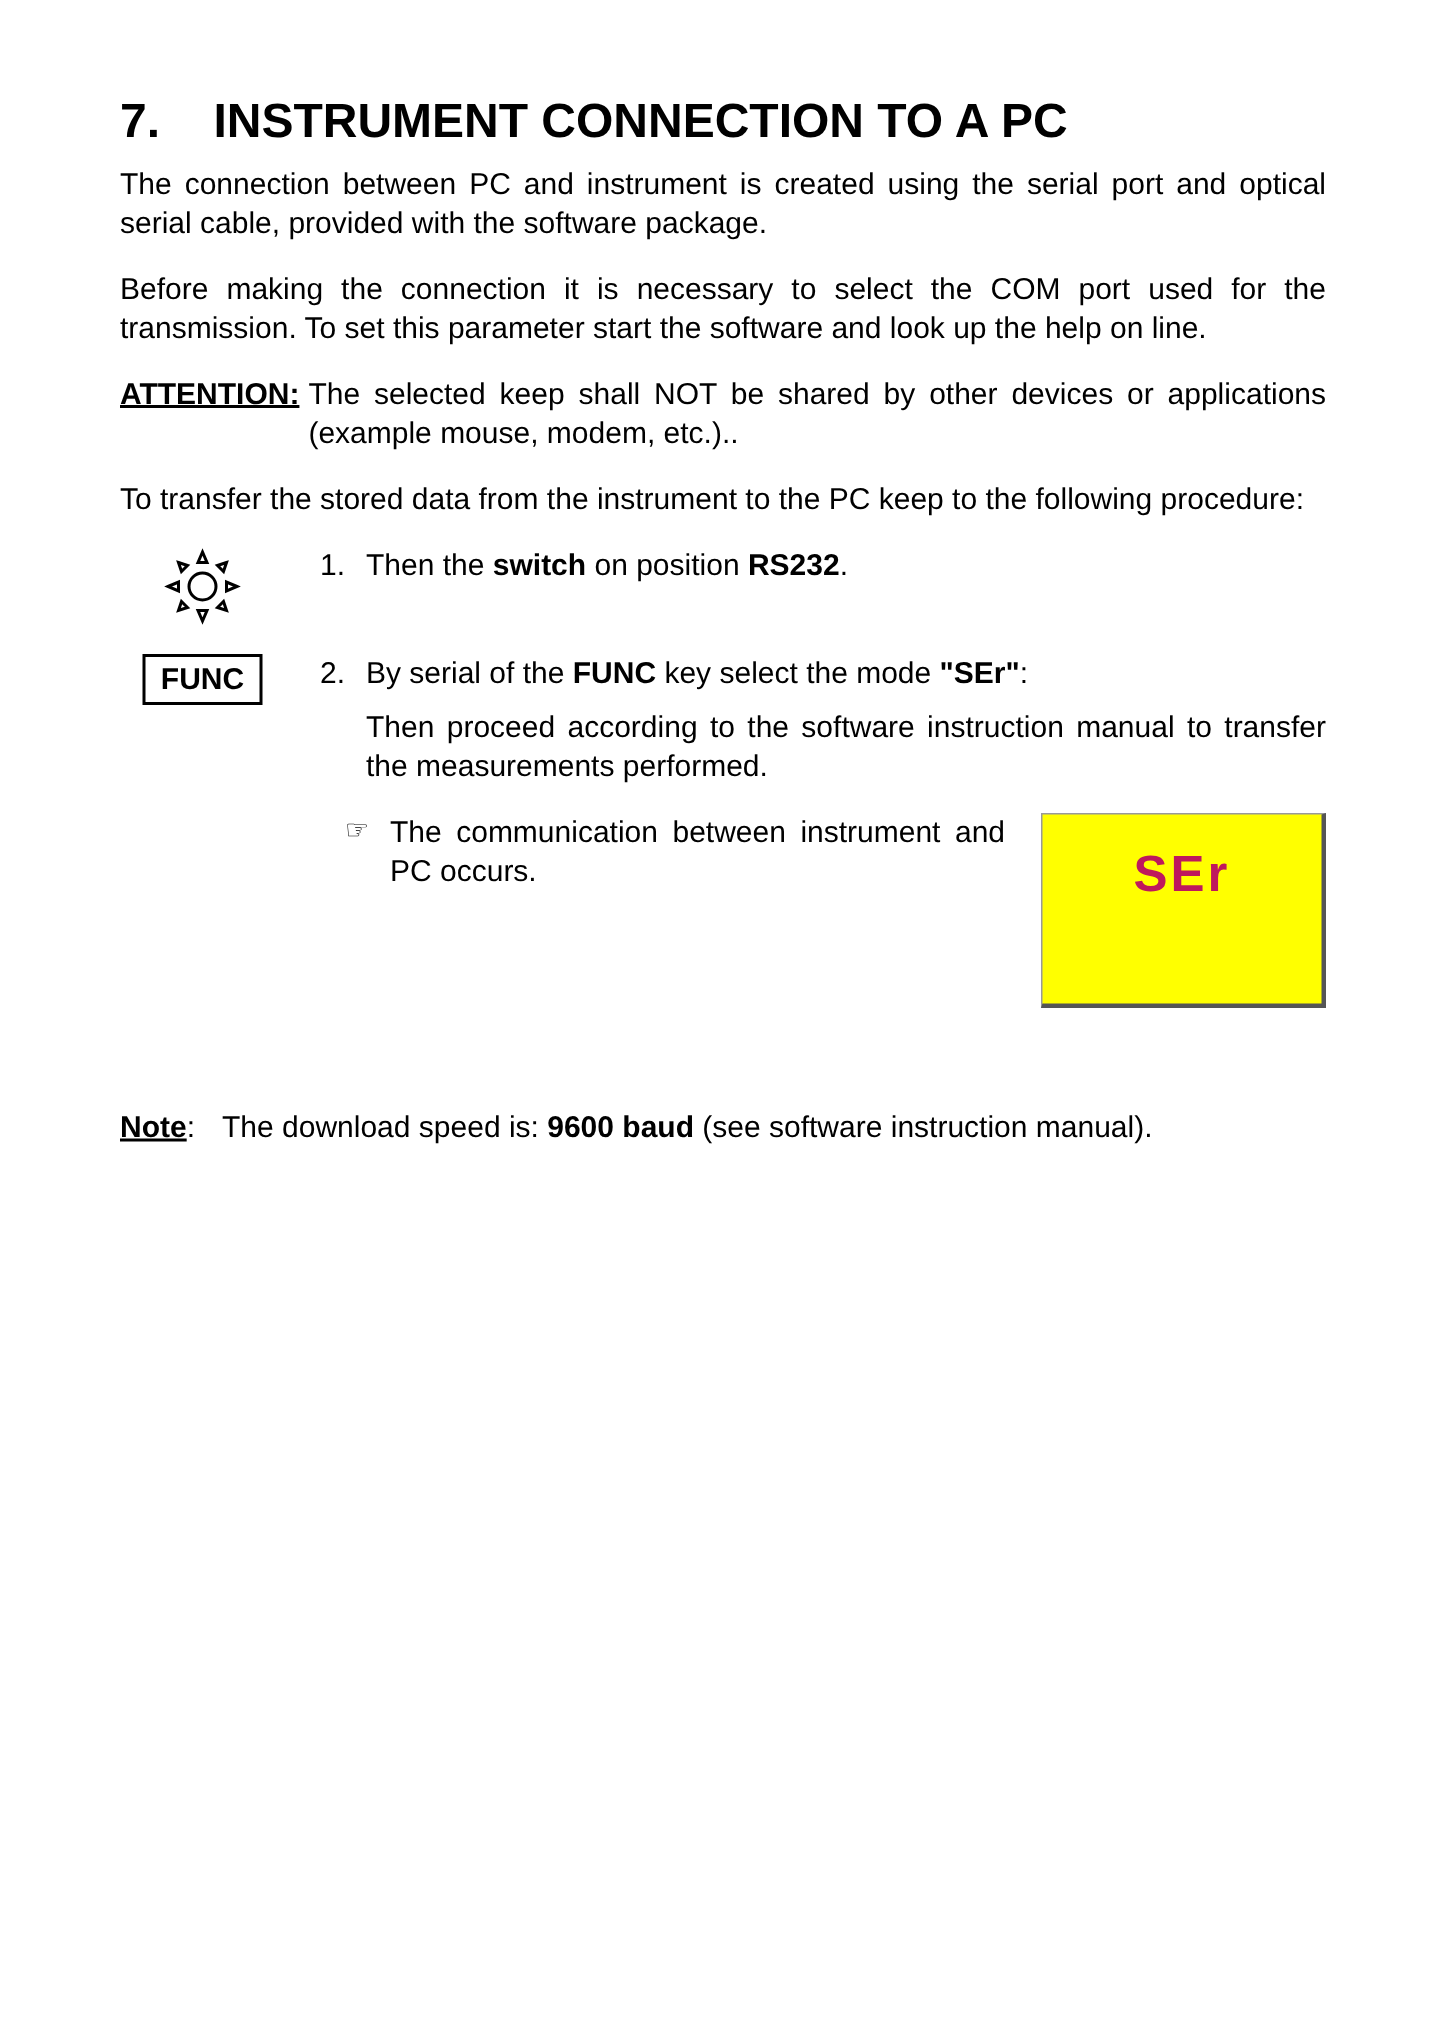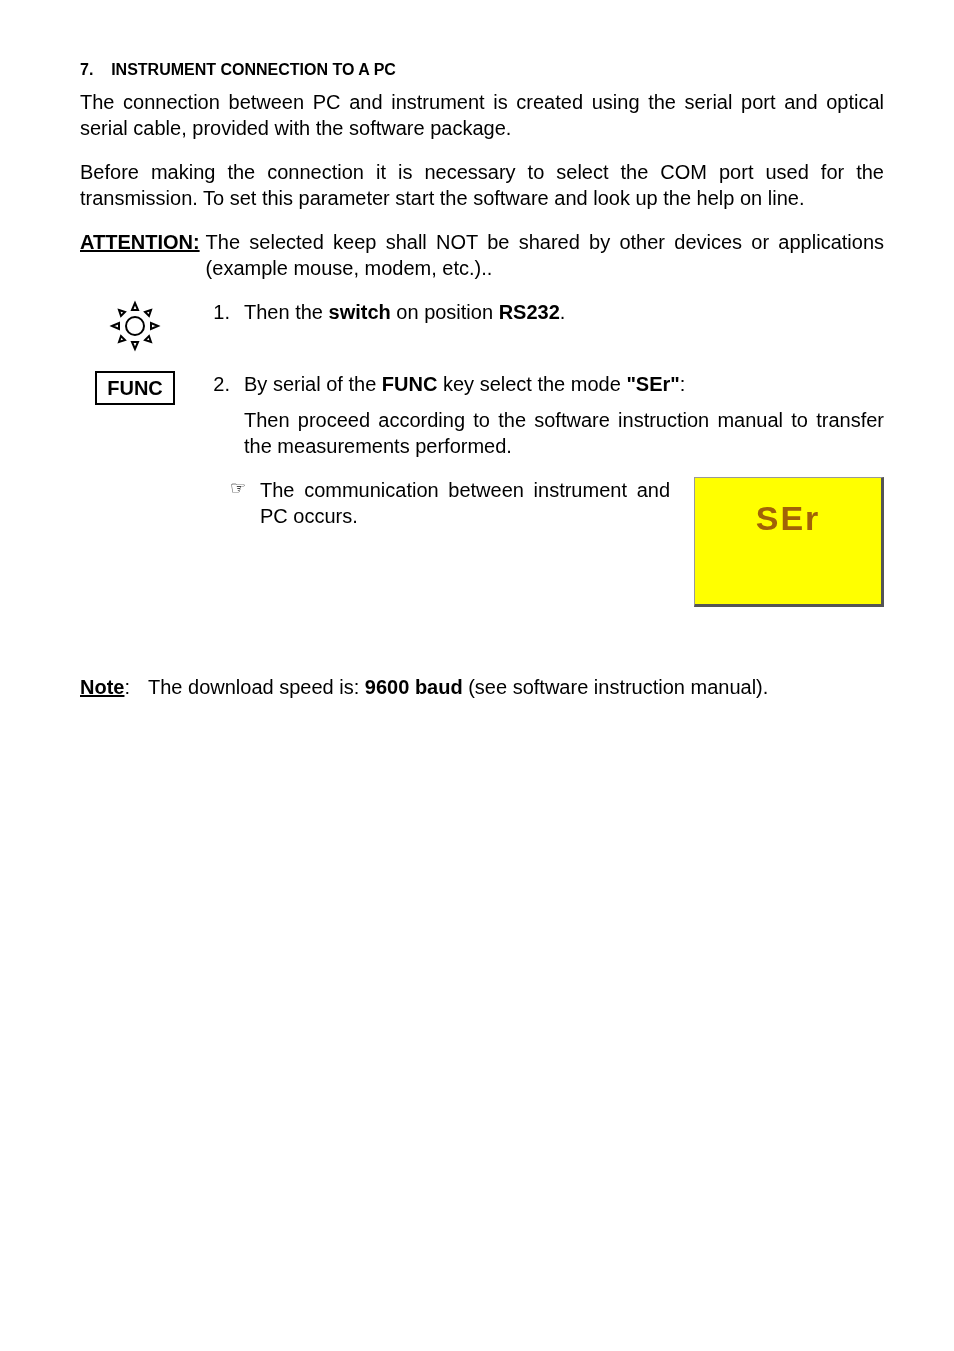--- a/index.html
+++ b/index.html
@@ -9,21 +9,21 @@
     background: #ffffff;
     font-family: Arial, Helvetica, sans-serif;
     font-size: 20px;
     color: #000;
     line-height: 1.3;
   }
   .page {
     padding: 60px 70px 60px 80px;
   }
   .heading {
-    font-size: 16px;
+    font-size: 32px;
     font-weight: bold;
     margin: 0 0 8px 0;
   }
   .justify {
     text-align: justify;
   }
   .para {
     margin: 0 0 18px 0;
   }
   .attention-row {
@@ -97,21 +97,21 @@
     display: flex;
     align-items: flex-start;
     justify-content: center;
     padding-top: 18px;
     box-sizing: border-box;
   }
   .lcd-text {
     font-family: "Arial Black", Arial, sans-serif;
     font-weight: 900;
     font-size: 34px;
-    color: #a16207;
+    color: #be185d;
     letter-spacing: 2px;
   }
   .note-row {
     margin-top: 67px;
   }
   .note-label {
     font-weight: bold;
     text-decoration: underline;
   }
   .note-gap {
@@ -132,20 +132,21 @@
 
   <p class="para justify">The connection between PC and instrument is created using the serial port and optical serial cable, provided with the software package.</p>
 
   <p class="para justify">Before making the connection it is necessary to select the COM port used for the transmission. To set this parameter start the software and look up the help on line.</p>
 
   <div class="attention-row">
     <div class="attn-label">ATTENTION:</div>
     <div class="attn-text">The selected keep shall NOT be shared by other devices or applications (example mouse, modem, etc.)..</div>
   </div>
 
+  <p class="para">To transfer the stored data from the instrument to the PC keep to the following procedure:</p>
 
   <div class="step-row">
     <div class="step-left">
       <svg width="54" height="54" viewBox="0 0 54 54">
         <circle cx="27" cy="27" r="9" fill="none" stroke="#000" stroke-width="2"></circle>
         <g stroke="#000" stroke-width="2" fill="none">
           <polygon points="27,4 24,11 30,11" fill="#fff"></polygon>
           <polygon points="27,50 24,43 30,43" fill="#fff"></polygon>
           <polygon points="4,27 11,24 11,30" fill="#fff"></polygon>
           <polygon points="50,27 43,24 43,30" fill="#fff"></polygon>

